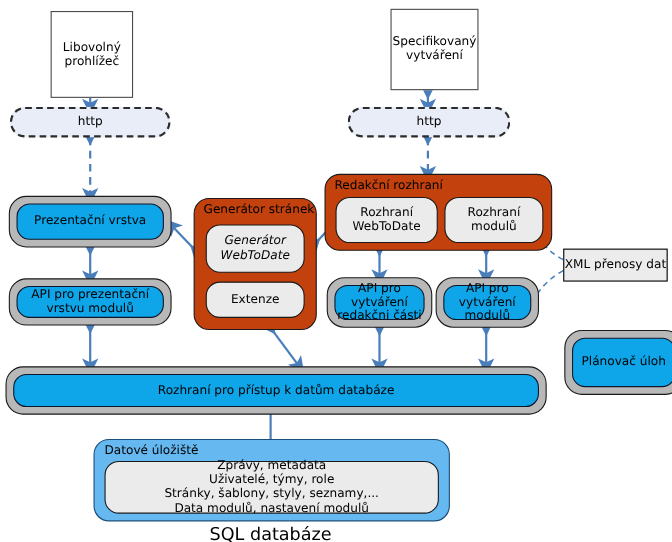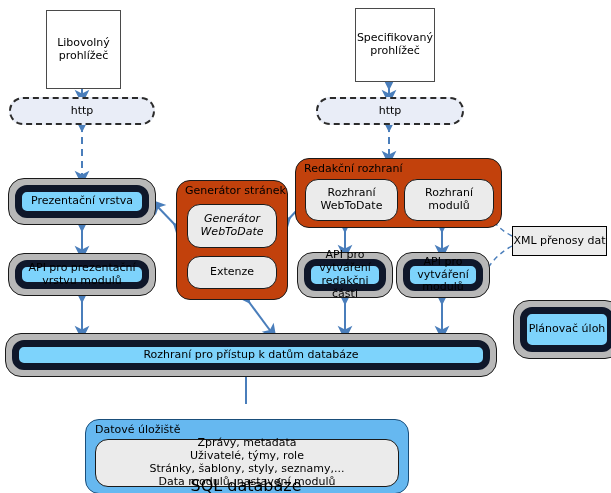--- a/index.html
+++ b/index.html
@@ -36,22 +36,22 @@
   }
   
   .shell{
     background:#b8b8b8;
     border:1px solid #1a1a1a;
     border-radius:16px;
     padding:6px;
   }
   .shell > .inner{
     width:100%;height:100%;
-    background:#7dd3fc;
-    border:7px solid #0f172a;
+    background:#0ea5e9;
+    border:1px solid #0f172a;
     border-radius:12px;
     display:flex;align-items:center;justify-content:center;
     font-size:11px;
     box-sizing:border-box;
   }
   
   .group{
     background:#c2410c;
     border:1px solid #1a1a1a;
     border-radius:14px;
@@ -142,21 +142,21 @@
     <line x1="246" y1="404" x2="246" y2="368" stroke="#4a7ebb" stroke-width="2" marker-end="url(#ah)"></line>
   </svg>
 
   <div class="node rect" style="left:46px;top:10px;width:75px;height:79px;">
     <span class="lbl">Libovolný
 prohlížeč</span>
   </div>
 
   <div class="node rect" style="left:355px;top:8px;width:80px;height:74px;">
     <span class="lbl">Specifikovaný
-prohlížeč</span>
+vytváření</span>
   </div>
 
   <div class="node stadium" style="left:9px;top:97px;width:146px;height:28px;">
     <span class="lbl">http</span>
   </div>
 
   <div class="node stadium" style="left:316px;top:97px;width:148px;height:28px;">
     <span class="lbl">http</span>
   </div>
 
@@ -220,21 +220,21 @@
       <span class="lbl">Plánovač úloh</span>
     </div>
   </div>
 
   <div class="node shell" style="left:5px;top:333px;width:492px;height:44px;">
     <div class="inner">
       <span class="lbl">Rozhraní pro přístup k datům databáze</span>
     </div>
   </div>
 
-  <div class="storage" style="position:absolute;left:85px;top:419px;width:322px;height:73px;">
+  <div class="storage" style="position:absolute;left:85px;top:399px;width:322px;height:73px;">
     <div class="storage-title">Datové úložiště</div>
     <div class="storage-inner" style="left:9px;top:19px;width:304px;height:48px;">
       <span class="lbl">Zprávy, metadata
 Uživatelé, týmy, role
 Stránky, šablony, styly, seznamy,...
 Data modulů, nastavení modulů</span>
     </div>
   </div>
 
   <div class="caption" style="left:85px;top:476px;width:322px;">SQL databáze</div>

